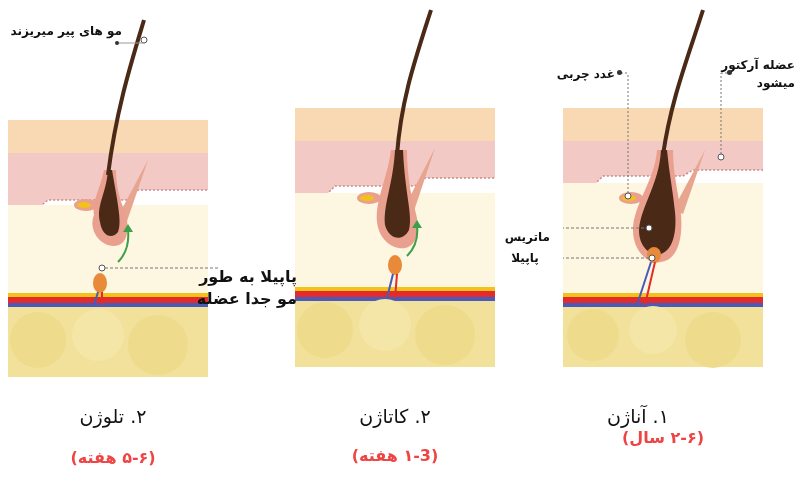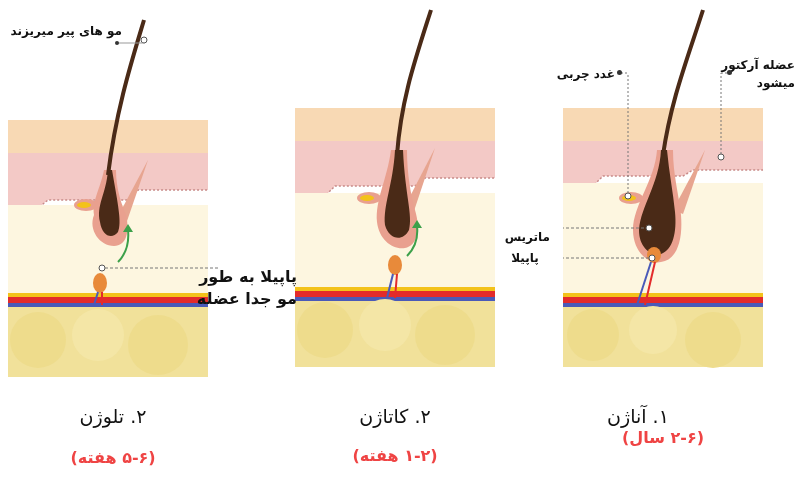--- a/index.html
+++ b/index.html
@@ -134,16 +134,16 @@
   <span>ماتریس</span>
 </div>
 <div class="label" style="left:500px; top:249px; width:50px; text-align:center;">
   <span>پاپیلا</span>
 </div>
 
 <div class="stage-title" style="left:13px; top:405px;">۲. تلوژن</div>
 <div class="stage-duration" style="left:13px; top:448px;">(۵-۶ هفته)</div>
 
 <div class="stage-title" style="left:295px; top:405px;">۲. کاتاژن</div>
-<div class="stage-duration" style="left:295px; top:446px;">(۱-۲ هفته)</div>
+<div class="stage-duration" style="left:295px; top:446px;">(۱-3 هفته)</div>
 
 <div class="stage-title" style="left:538px; top:405px;">۱. آناژن</div>
 <div class="stage-duration" style="left:563px; top:428px;">(۲-۶ سال)</div>
 
 </body></html>

